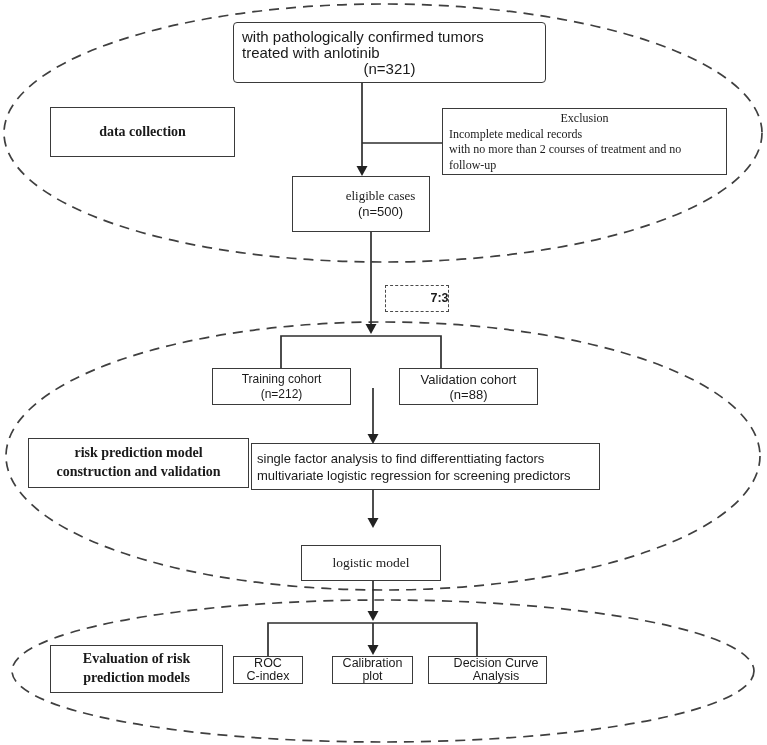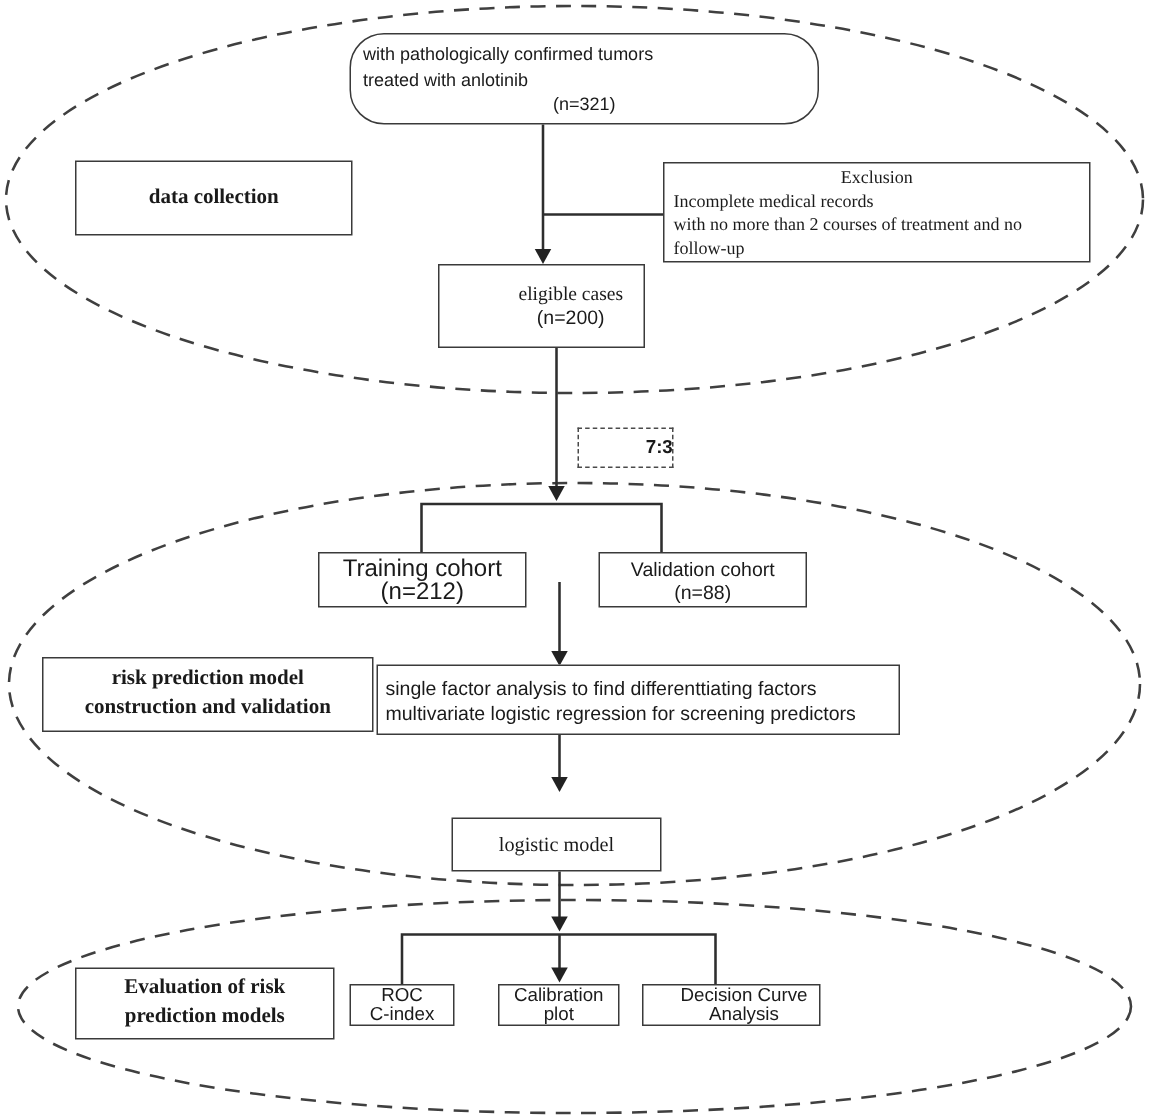--- a/index.html
+++ b/index.html
@@ -15,29 +15,29 @@
     line-height:1.25;
   }
   .sans{font-family:"Liberation Sans", sans-serif;}
   .serif{font-family:"Liberation Serif", serif;}
   .stage-label{font-family:"Liberation Serif", serif;font-weight:bold;font-size:14px;line-height:1.35;}
   .full{width:100%;}
   .tc{text-align:center;}
   .tl{text-align:left;}
 
   
-  #inclusion-box{left:233px;top:22px;width:313px;height:61px;border-radius:23px;
-    align-items:flex-start;justify-content:space-between;padding:5px 8px;font-size:12px;line-height:16px;}
+  #inclusion-box{left:233px;top:22px;width:313px;height:61px;border-radius:4px;
+    align-items:flex-start;justify-content:center;padding:5px 8px;font-size:15px;line-height:16px;}
   #stage1-label-box{left:50px;top:107px;width:185px;height:50px;}
   #exclusion-box{left:442px;top:108px;width:285px;height:67px;align-items:flex-start;justify-content:flex-start;
     padding:2px 6px;font-family:"Liberation Serif", serif;font-size:12px;line-height:15.5px;}
   #eligible-box{left:292px;top:176px;width:138px;height:56px;font-size:13px;padding-left:39px;}
   #ratio-box{left:385px;top:285px;width:64px;height:27px;border:1.4px dashed #4a4a4a;
     font-size:12.5px;font-weight:bold;padding-left:45px;}
-  #training-box{left:212px;top:368px;width:139px;height:37px;font-size:16px;line-height:15px;}
+  #training-box{left:212px;top:368px;width:139px;height:37px;font-size:12px;line-height:15px;}
   #validation-box{left:399px;top:368px;width:139px;height:37px;font-size:13px;line-height:15px;}
   #stage2-label-box{left:28px;top:438px;width:221px;height:50px;}
   #analysis-box{left:251px;top:443px;width:349px;height:47px;align-items:flex-start;justify-content:center;
     padding:2px 5px;font-size:13px;line-height:17px;}
   #logistic-box{left:301px;top:529px;width:140px;height:36px;font-family:"Liberation Serif", serif;font-size:13.5px;margin-top:16px;}
   #stage3-label-box{left:50px;top:645px;width:173px;height:48px;}
   #roc-box{left:233px;top:656px;width:70px;height:28px;font-size:12.5px;line-height:13.5px;}
   #calibration-box{left:332px;top:656px;width:81px;height:28px;font-size:12.5px;line-height:13.5px;}
   #decision-box{left:428px;top:656px;width:119px;height:28px;font-size:12.5px;line-height:13.5px;padding-left:17px;}
 </style>
@@ -87,21 +87,21 @@
 
   <div class="box" id="exclusion-box">
     <div class="full tc">Exclusion</div>
     <div class="full tl">Incomplete medical records</div>
     <div class="full tl">with no more than 2 courses of treatment and no</div>
     <div class="full tl">follow-up</div>
   </div>
 
   <div class="box" id="eligible-box">
     <div class="serif">eligible cases</div>
-    <div class="sans">(n=200)</div>
+    <div class="sans">(n=500)</div>
   </div>
 
   <div class="box sans" id="ratio-box">
     <div>7:3</div>
   </div>
 
   <div class="box sans" id="training-box">
     <div>Training cohort</div>
     <div>(n=212)</div>
   </div>

